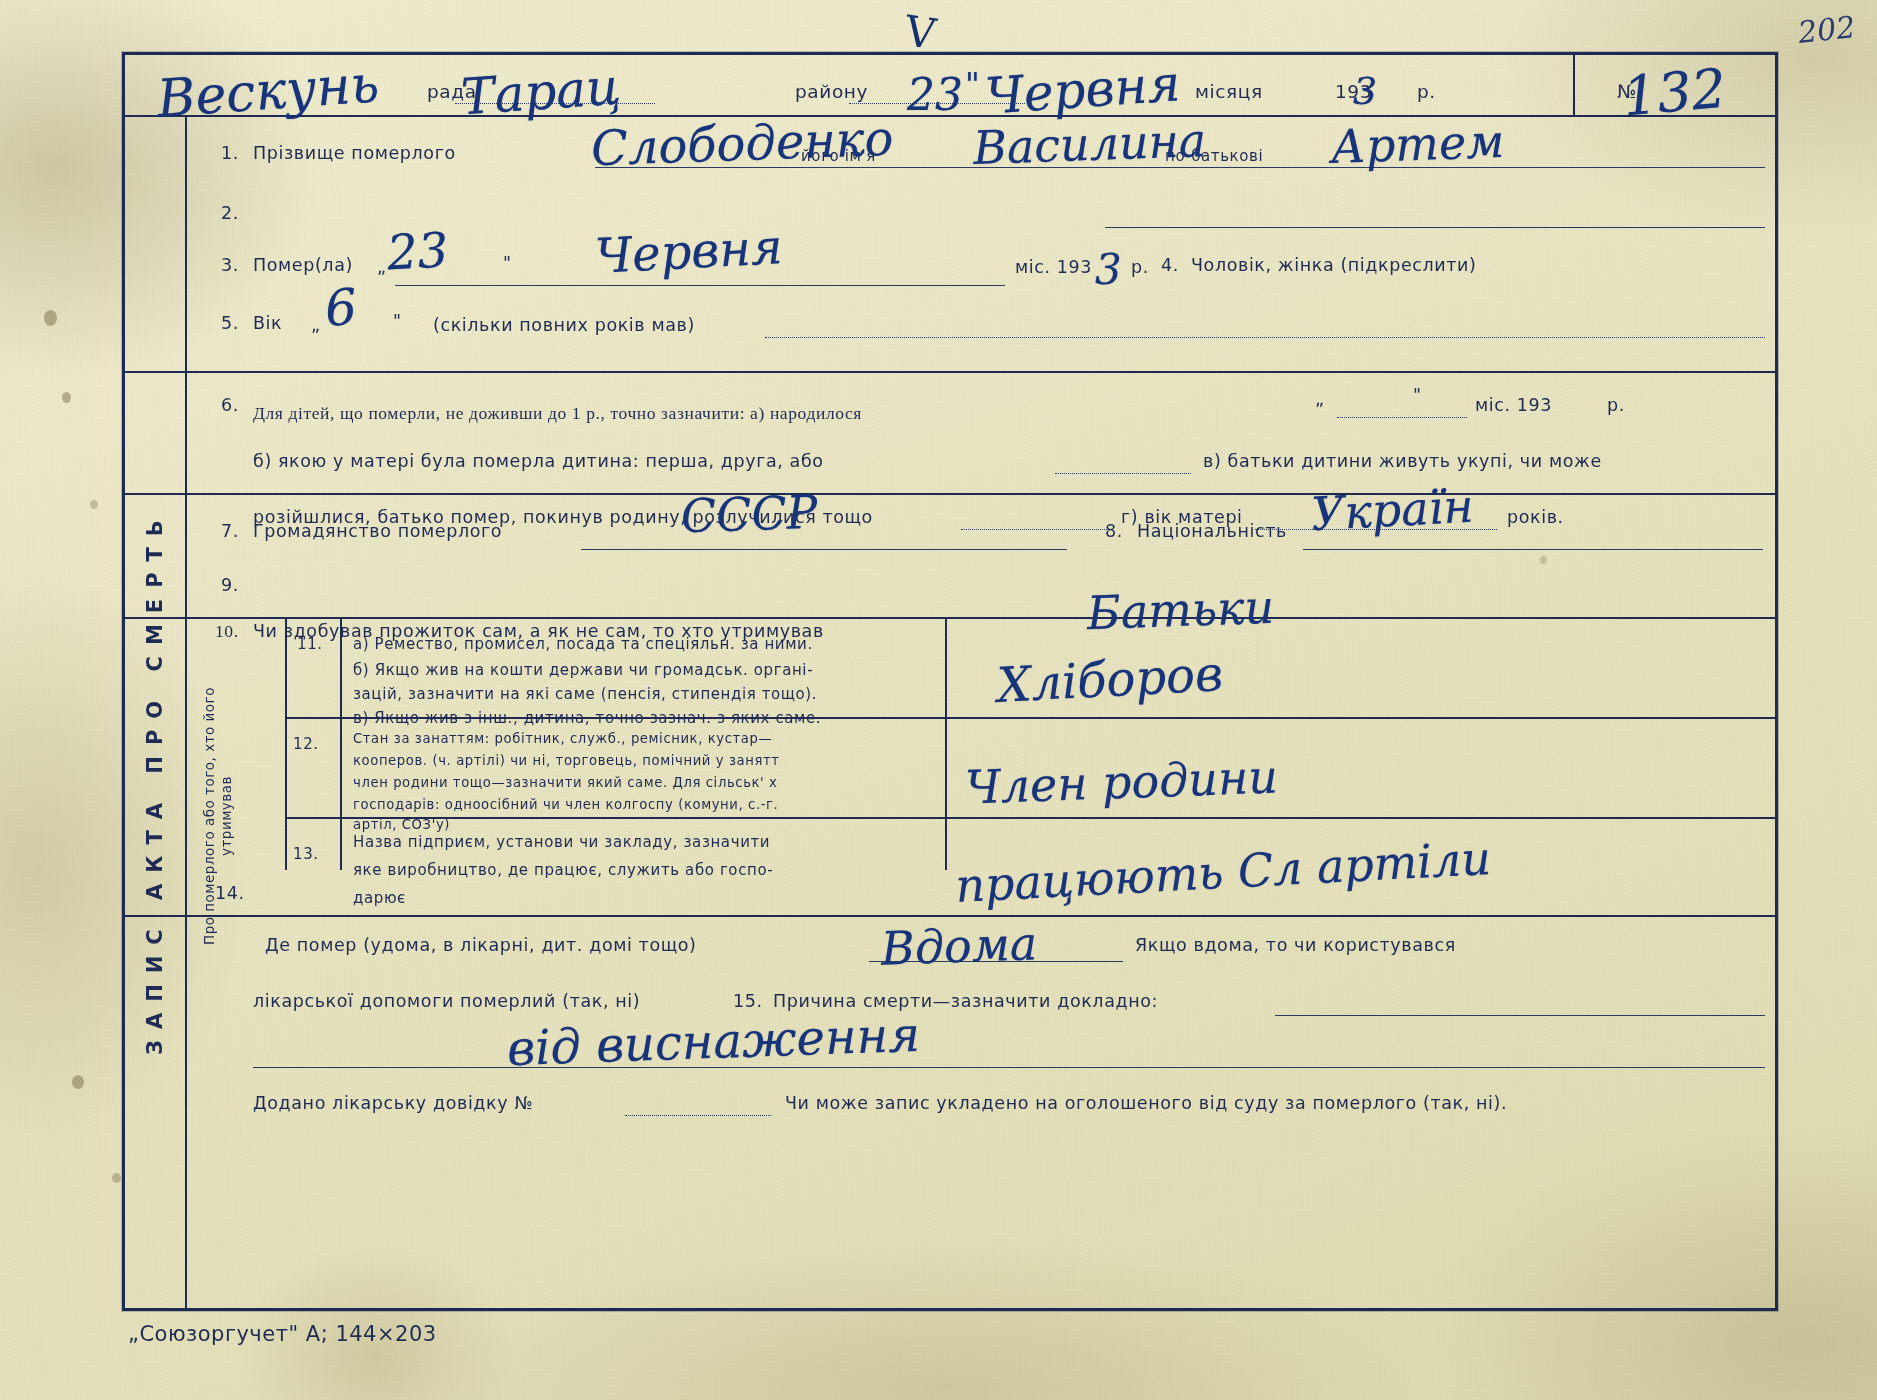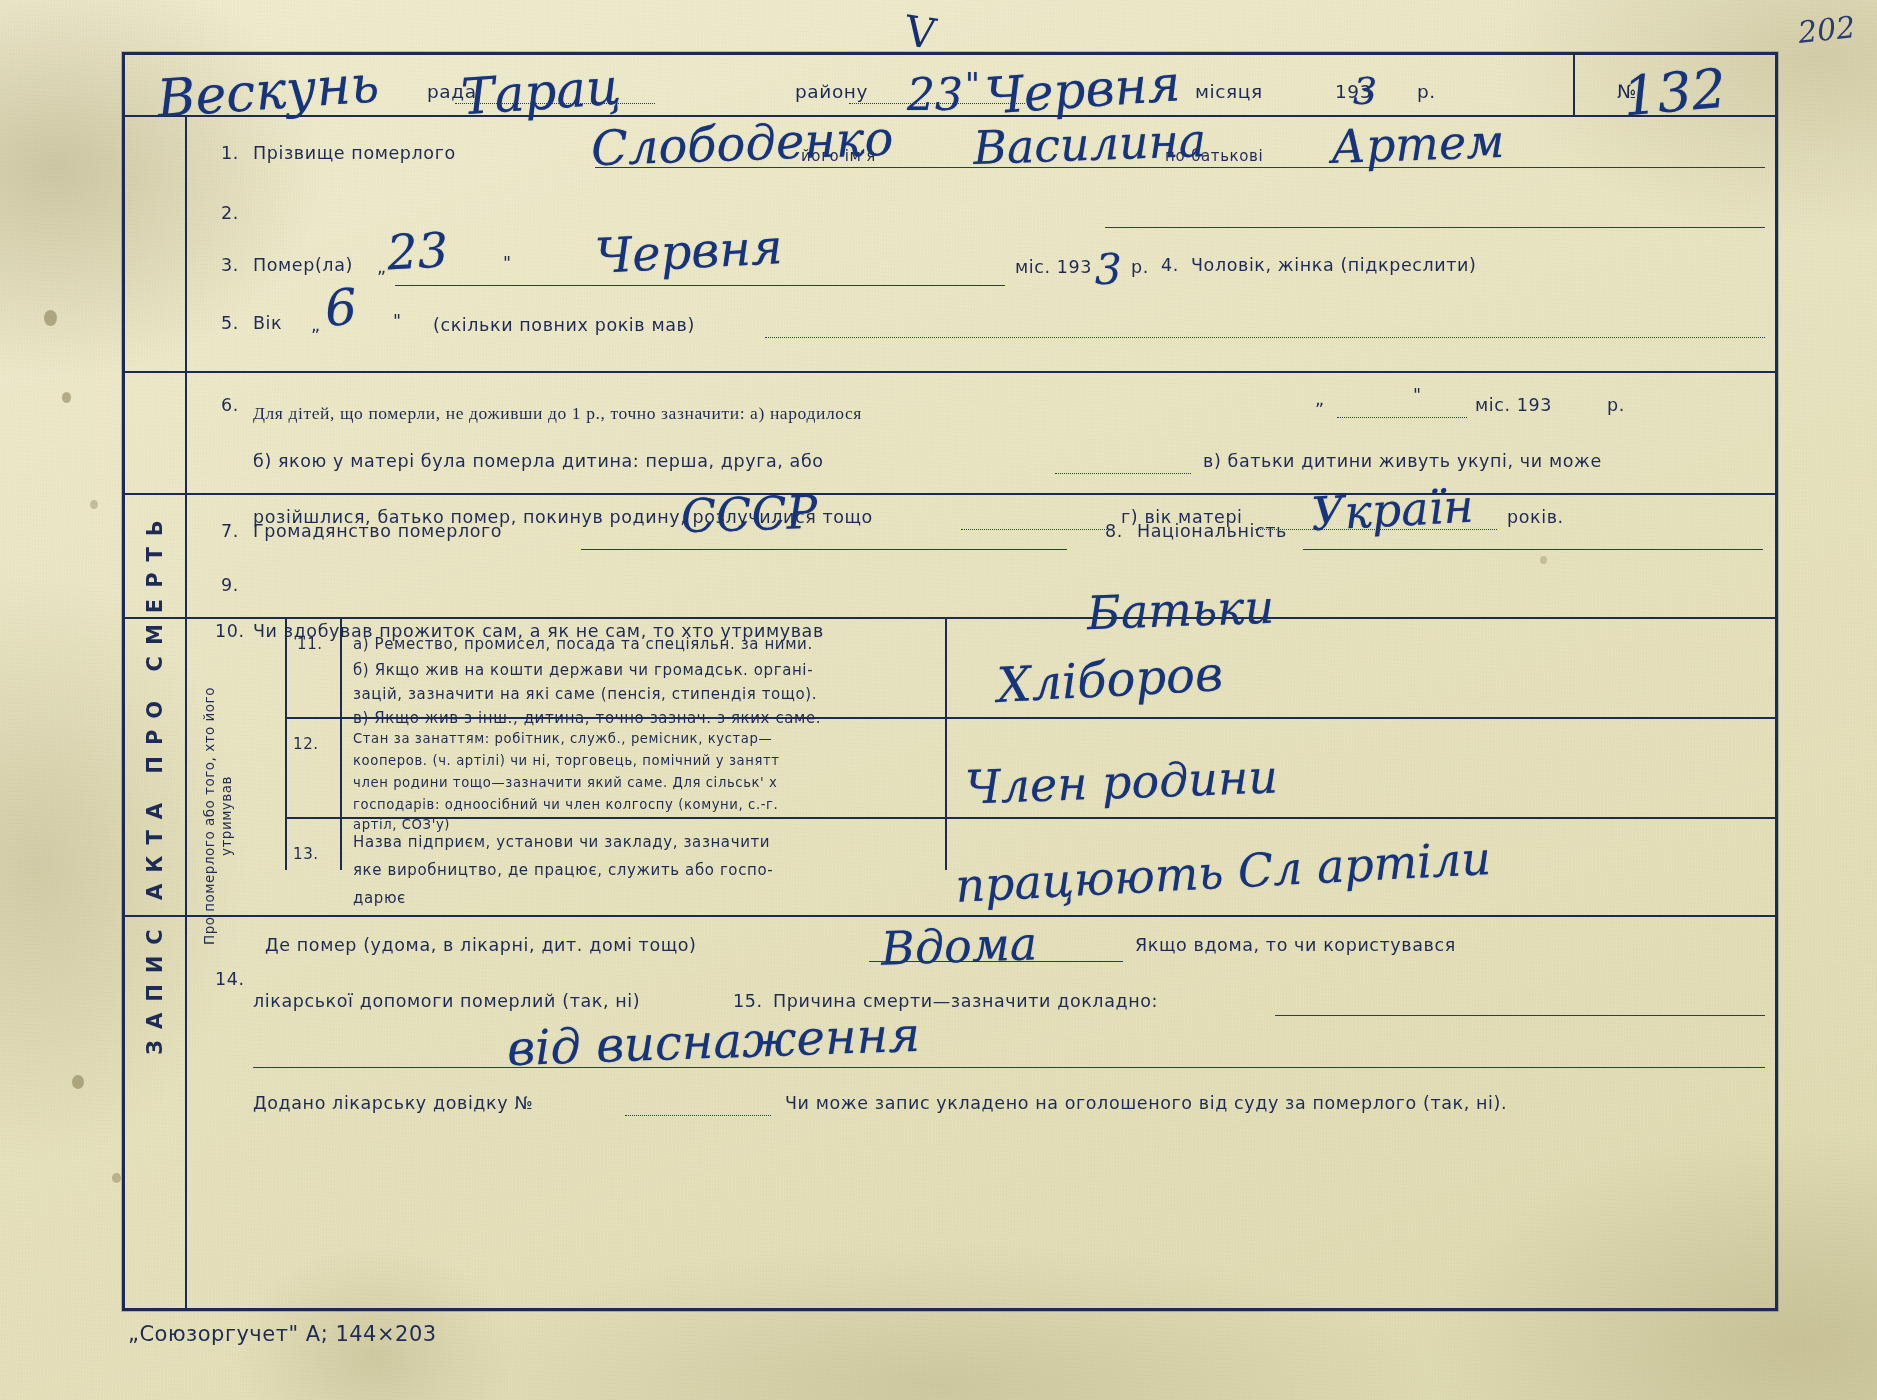--- a/index.html
+++ b/index.html
@@ -222,21 +222,21 @@
   <div class="txt t17" style="left:128px;top:466px;">Громадянство померлого</div>
   <div class="solid" style="left:456px;top:494px;width:486px;"></div>
   <div class="txt t17" style="left:980px;top:466px;">8.</div>
   <div class="txt t17" style="left:1012px;top:466px;">Національність</div>
   <div class="solid" style="left:1178px;top:494px;width:460px;"></div>
   <div class="hand h-lg" style="left:556px;top:432px;font-size:46px;transform:rotate(-2deg);">СССР</div>
   <div class="hand h-lg" style="left:1186px;top:428px;font-size:46px;transform:rotate(-3deg);">Україн</div>
 
   <div class="txt t17" style="left:96px;top:520px;">9.</div>
 
-  <div class="txt t17" style="left:90px;top:566px;">10.</div>
+  <div class="txt t17" style="left:90px;top:566px;font-family:Liberation Serif, serif;">10.</div>
   <div class="txt t17" style="left:128px;top:566px;">Чи здобував прожиток сам, а як не сам, то  хто утримував</div>
   <div class="hand h-lg" style="left:962px;top:528px;font-size:46px;transform:rotate(-2deg);">Батьки</div>
 
   <div class="txt t15" style="left:172px;top:580px;">11.</div>
   <div class="txt t15" style="left:228px;top:580px;">а)  Ремество, промисел, посада та спеціяльн. за ними.</div>
   <div class="txt t15" style="left:228px;top:606px;">б)  Якщо жив на кошти держави чи  громадськ. органі-</div>
   <div class="txt t15" style="left:228px;top:630px;">зацій, зазначити на які саме (пенсія, стипендія тощо).</div>
   <div class="txt t15" style="left:228px;top:654px;">в)  Якщо жив з інш., дитина, точно зазнач. з яких саме.</div>
   <div class="hand h-lg" style="left:872px;top:596px;font-size:48px;transform:rotate(-3deg);">Хліборов</div>
 
@@ -247,21 +247,21 @@
   <div class="txt t13" style="left:228px;top:742px;">господарів:  одноосібний  чи  член колгоспу (комуни,  с.-г.</div>
   <div class="txt t13" style="left:228px;top:762px;">артіл,   СОЗ'у)</div>
   <div class="hand h-lg" style="left:840px;top:700px;font-size:46px;transform:rotate(-2deg);">Член родини</div>
 
   <div class="txt t15" style="left:168px;top:790px;">13.</div>
   <div class="txt t15" style="left:228px;top:778px;">Назва  підприєм, установи чи закладу,  зазначити</div>
   <div class="txt t15" style="left:228px;top:806px;">яке  виробництво,  де  працює,  служить  або  госпо-</div>
   <div class="txt t15" style="left:228px;top:834px;">дарює</div>
   <div class="hand h-lg" style="left:830px;top:790px;font-size:46px;transform:rotate(-3deg);">працюють Сл артіли</div>
 
-  <div class="txt t17" style="left:90px;top:914px;">14.</div>
+  <div class="txt t17" style="left:90px;top:828px;">14.</div>
   <div class="txt t17" style="left:128px;top:880px;margin-left:12px;">Де помер  (удома, в лікарні,  дит. домі тощо)</div>
   <div class="txt t17" style="left:1010px;top:880px;">Якщо вдома, то  чи користувався</div>
   <div class="solid" style="left:744px;top:906px;width:254px;"></div>
   <div class="hand h-lg" style="left:756px;top:864px;font-size:46px;transform:rotate(-2deg);">Вдома</div>
 
   <div class="txt t17" style="left:128px;top:936px;">лікарської допомоги померлий (так, ні)</div>
   <div class="txt t17" style="left:608px;top:936px;">15.</div>
   <div class="txt t17" style="left:648px;top:936px;">Причина смерти—зазначити докладно:</div>
   <div class="solid" style="left:1150px;top:960px;width:490px;"></div>
   <div class="solid" style="left:128px;top:1012px;width:1512px;"></div>

